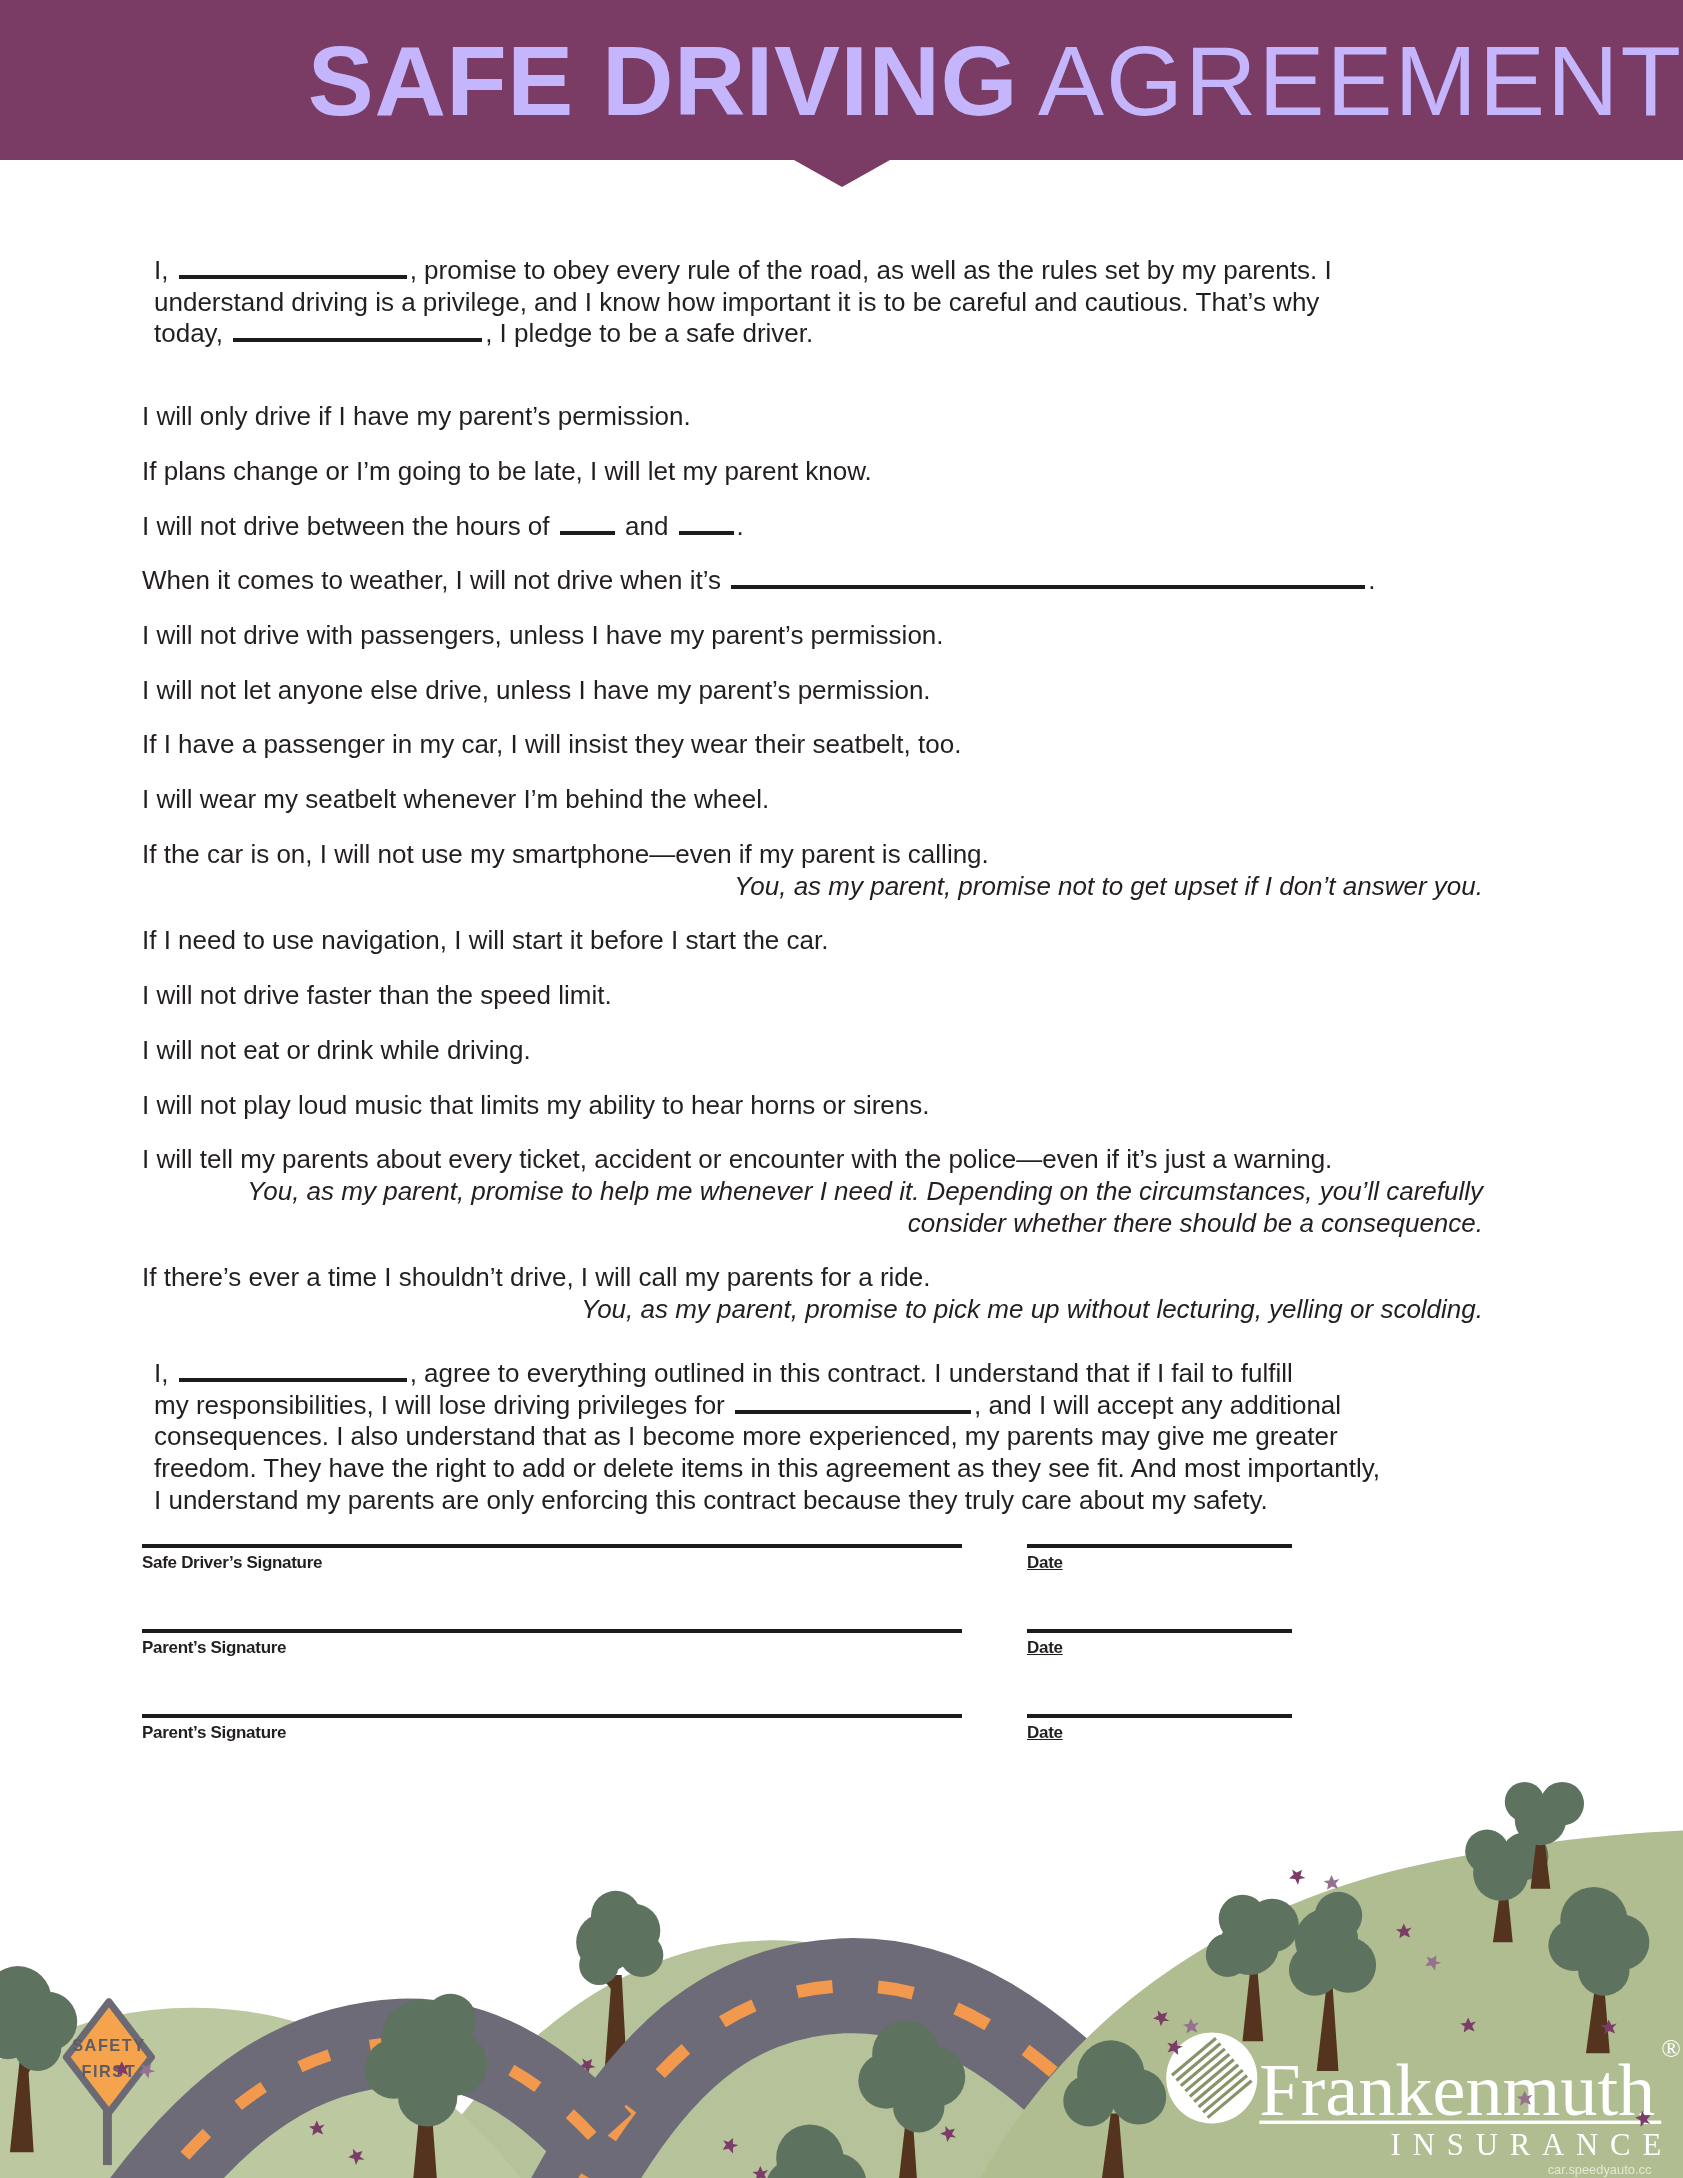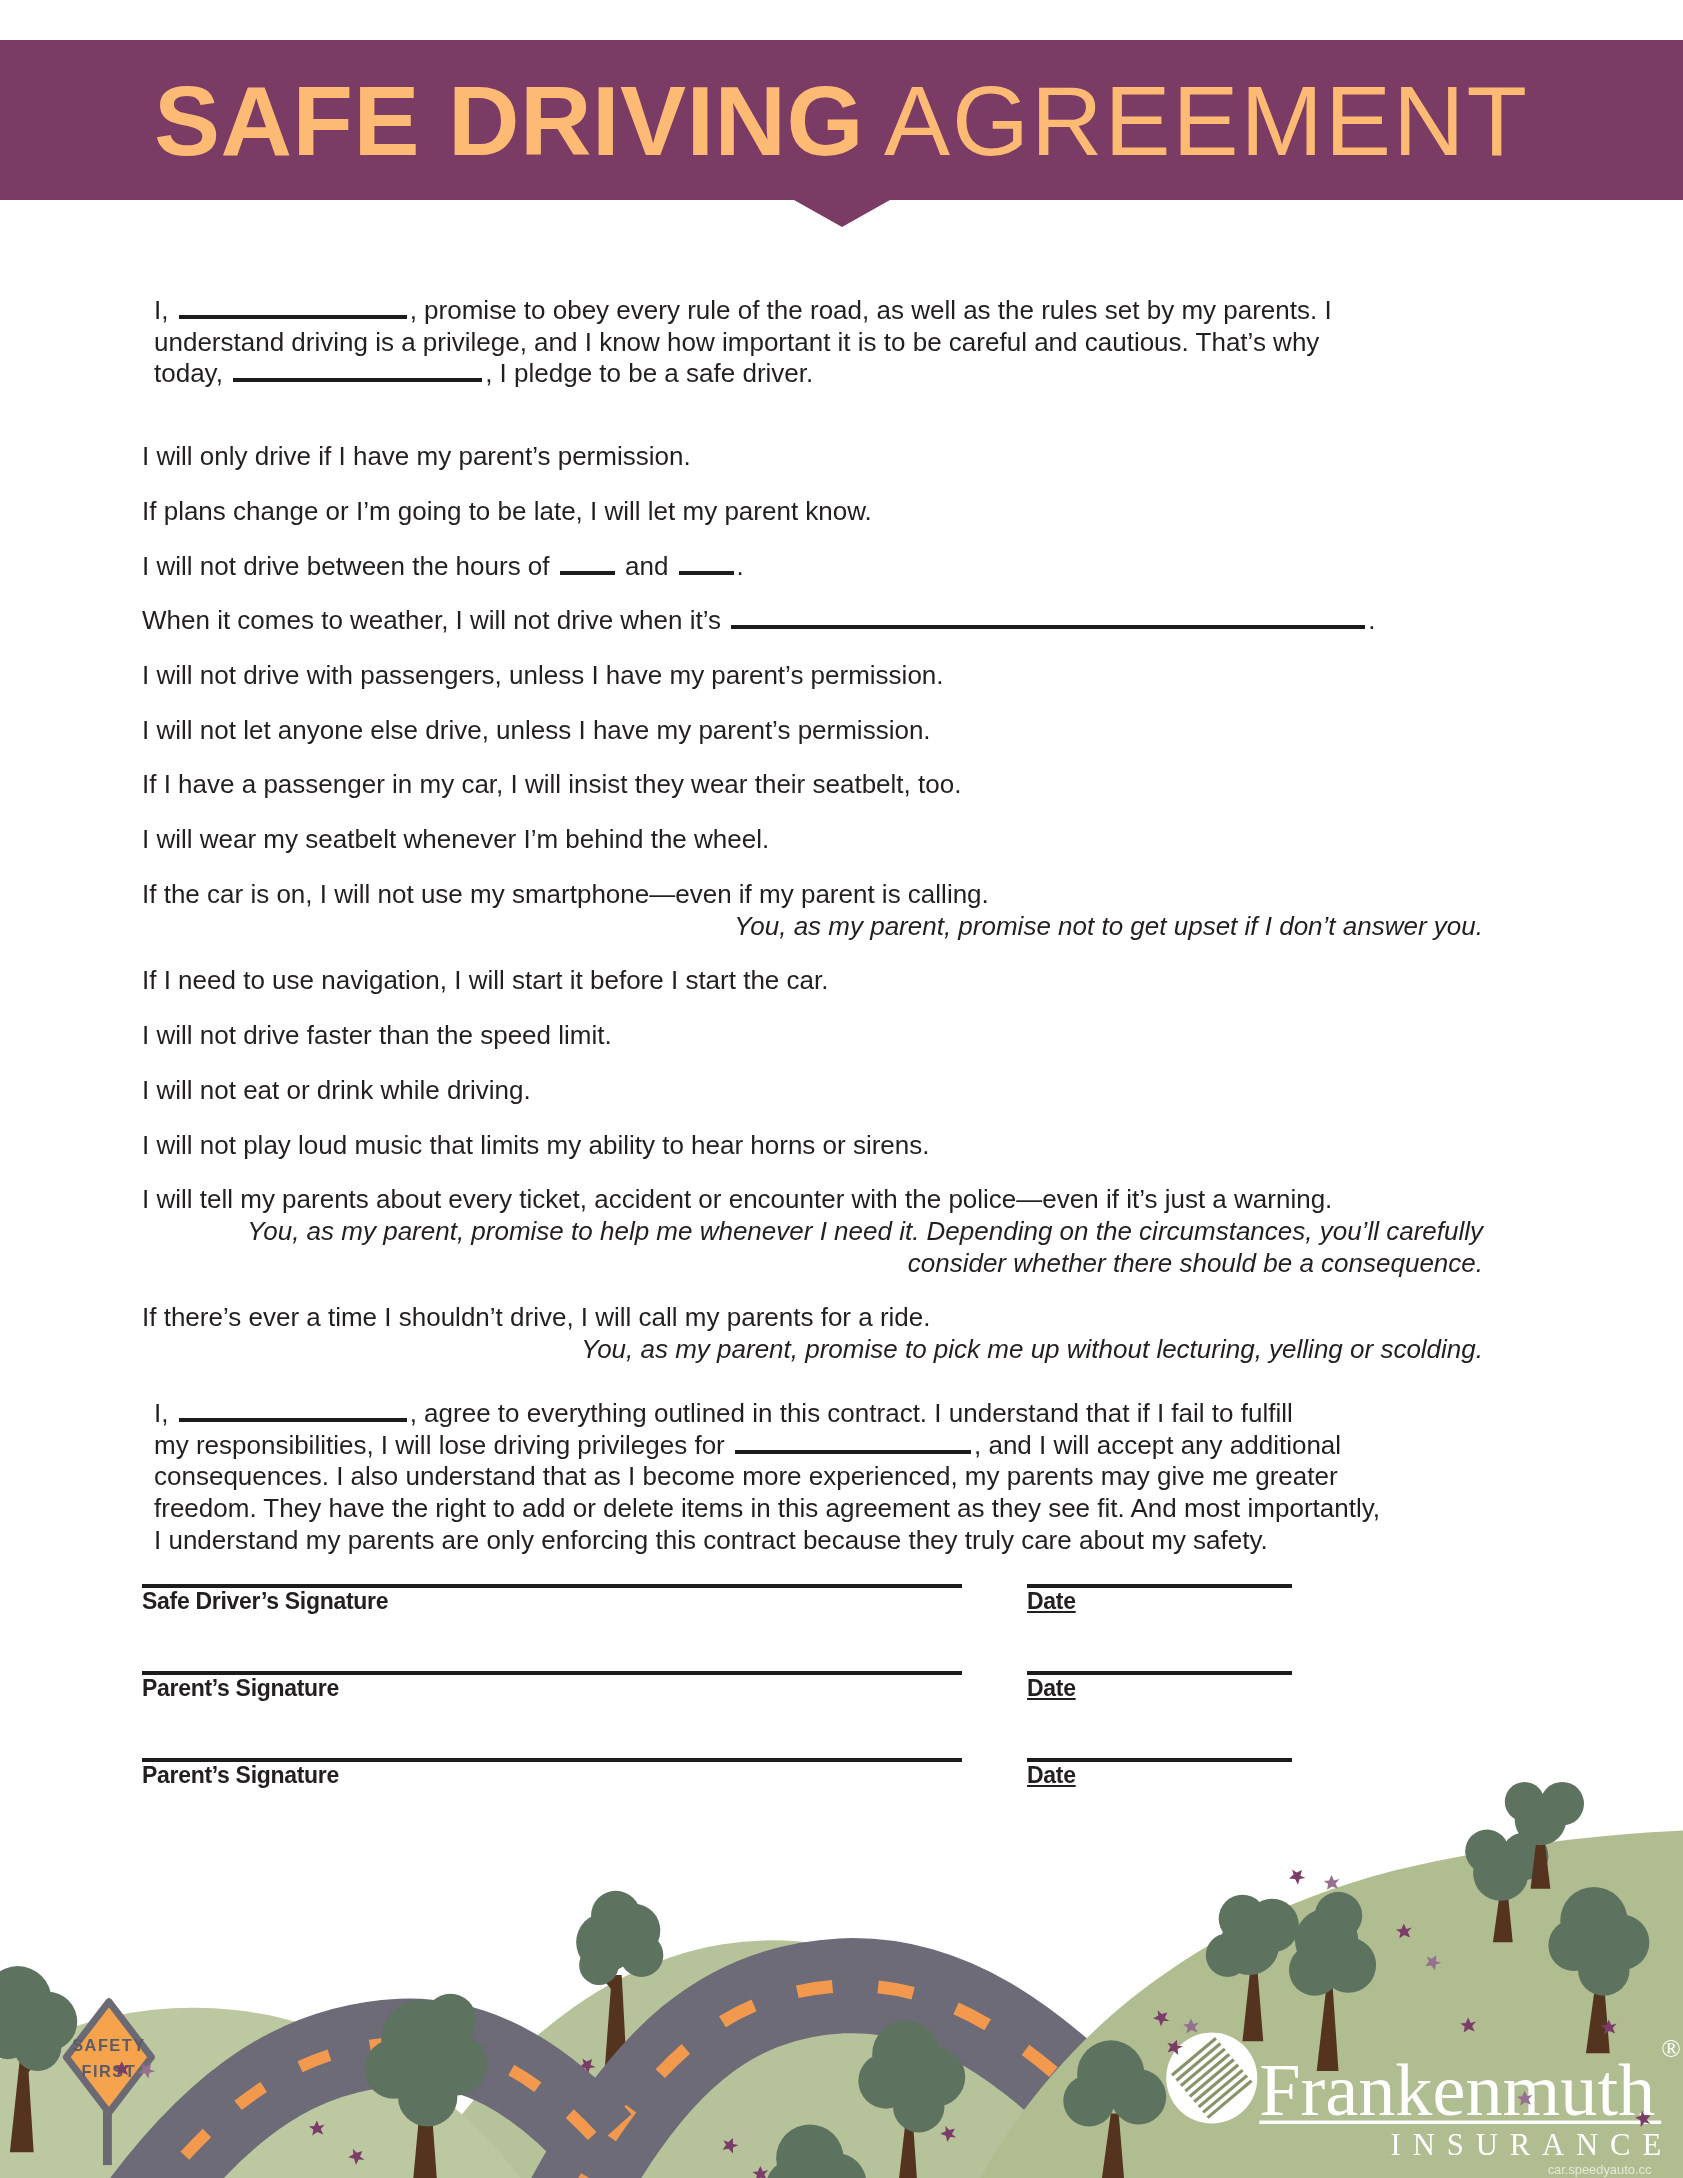--- a/index.html
+++ b/index.html
@@ -4,22 +4,22 @@
 <style>
   html,body{margin:0;padding:0;}
   body{
     width:1683px;height:2178px;position:relative;overflow:hidden;
     background:#ffffff;color:#231f20;
     font-family:"Liberation Sans",sans-serif;
   }
   
   .banner{height:160px;background:#7a3c64;position:relative;}
   .banner-title{
-    text-align:center;line-height:162px;font-size:99px;color:#fdba74;
-    white-space:nowrap;letter-spacing:0.5px;margin-top:40px;
+    text-align:right;line-height:162px;font-size:99px;color:#c4b5fd;
+    white-space:nowrap;letter-spacing:0.5px;
   }
   .t-strong{font-weight:bold;}
   .t-light{font-weight:normal;margin-left:20px;letter-spacing:2px;}
   .banner-tri{
     position:absolute;top:160px;left:50%;transform:translateX(-50%);
     width:0;height:0;border-left:48px solid transparent;border-right:48px solid transparent;
     border-top:27px solid #7a3c64;
   }
   
   .content{padding:83px 0 0 142px;width:1341px;}
@@ -31,21 +31,21 @@
   .blank{
     display:inline-block;height:0;border-bottom:4px solid #1c1c1c;
     margin:0 3px;
   }
   
   .sig-section{margin-top:28px;}
   .sig-row{display:flex;margin-bottom:56px;}
   .sig-main{width:820px;margin-right:65px;}
   .sig-date{width:265px;text-decoration:underline;}
   .sig-line{border-top:4px solid #1d1b1c;height:0;}
-  .sig-label{font-weight:bold;font-size:23px;letter-spacing:-0.3px;}
+  .sig-label{font-weight:bold;font-size:17px;padding-top:5px;letter-spacing:-0.3px;}
   
   .scene{position:absolute;left:0;bottom:0;width:1683px;height:406px;}
 </style>
 </head>
 <body>
 
 <div class="banner">
   <div class="banner-title">
     <span class="t-strong">SAFE DRIVING</span><span class="t-light">AGREEMENT</span>
   </div>

